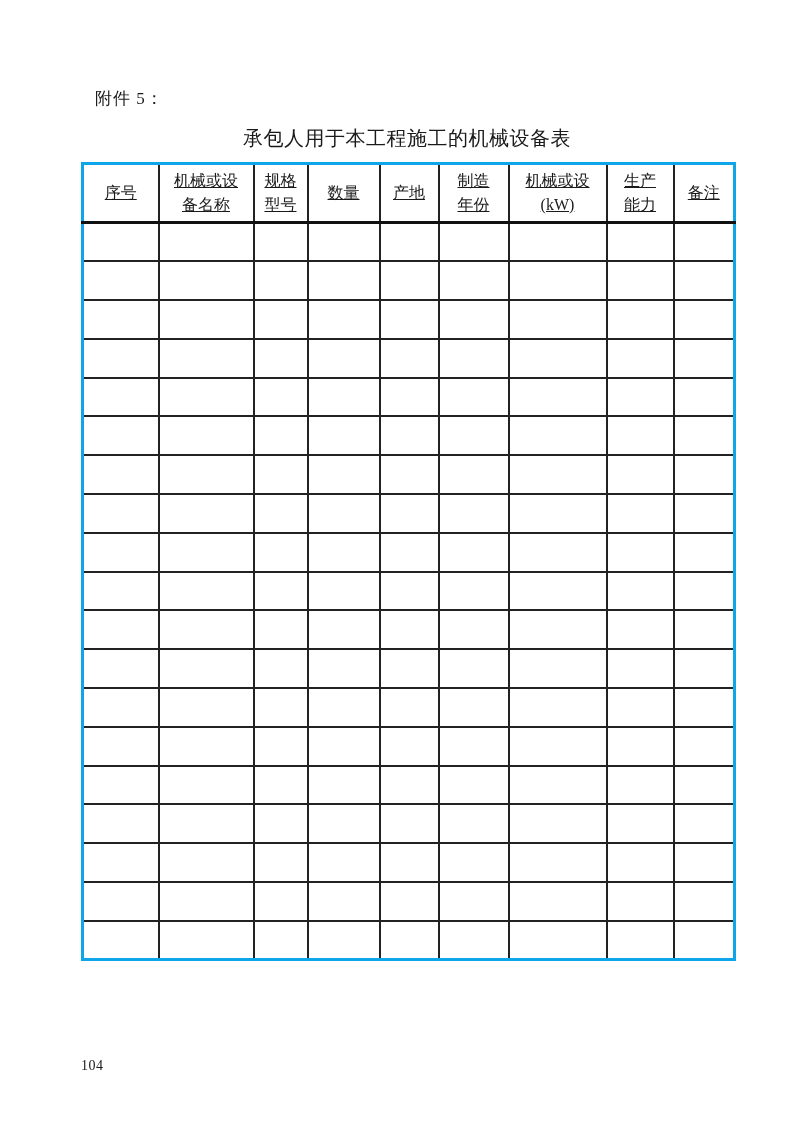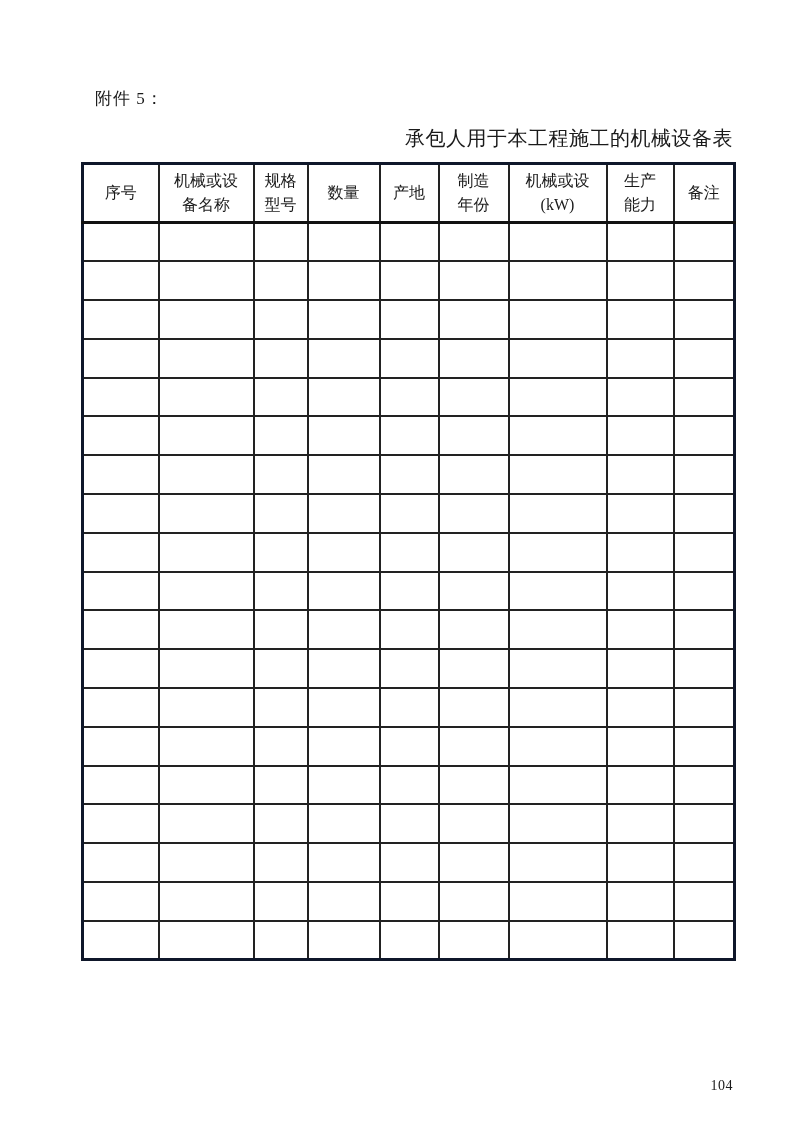--- a/index.html
+++ b/index.html
@@ -28,34 +28,35 @@
     font-size: 17px;
     line-height: 24px;
     letter-spacing: 1px;
     white-space: nowrap;
   }
   .doc-title {
     position: absolute;
     left: 81px;
     top: 109px;
     width: 652px;
-    text-align: right;
+    text-align: center;
     font-size: 20px;
     line-height: 27px;
     letter-spacing: 0.5px;
     white-space: nowrap;
   }
   table.equipment {
     position: absolute;
     left: 81px;
     top: 146px;
     width: 652px;
     border-collapse: collapse;
     table-layout: fixed;
-    border: 3px solid #0f172a;
+    border: 3px solid #0ea5e9;
+    text-decoration: underline;
   }
   table.equipment th,
   table.equipment td {
     border: 2px solid #222222;
     padding: 0;
     text-align: center;
     vertical-align: middle;
     overflow: hidden;
   }
   table.equipment thead tr {
@@ -72,24 +73,23 @@
     height: 38.8px;
   }
   table.equipment tbody td {
     font-size: 15px;
   }
   .page-number {
     position: absolute;
     left: 81px;
     top: 1042px;
     width: 652px;
-    text-align: right;
+    text-align: left;
     font-size: 14px;
     letter-spacing: 0.5px;
-    margin-top: 20px;
   }
 </style>
 </head>
 <body>
 
 <div class="page">
 
   <div class="attachment-label">附件 5：</div>
 
   <div class="doc-title">承包人用于本工程施工的机械设备表</div>

